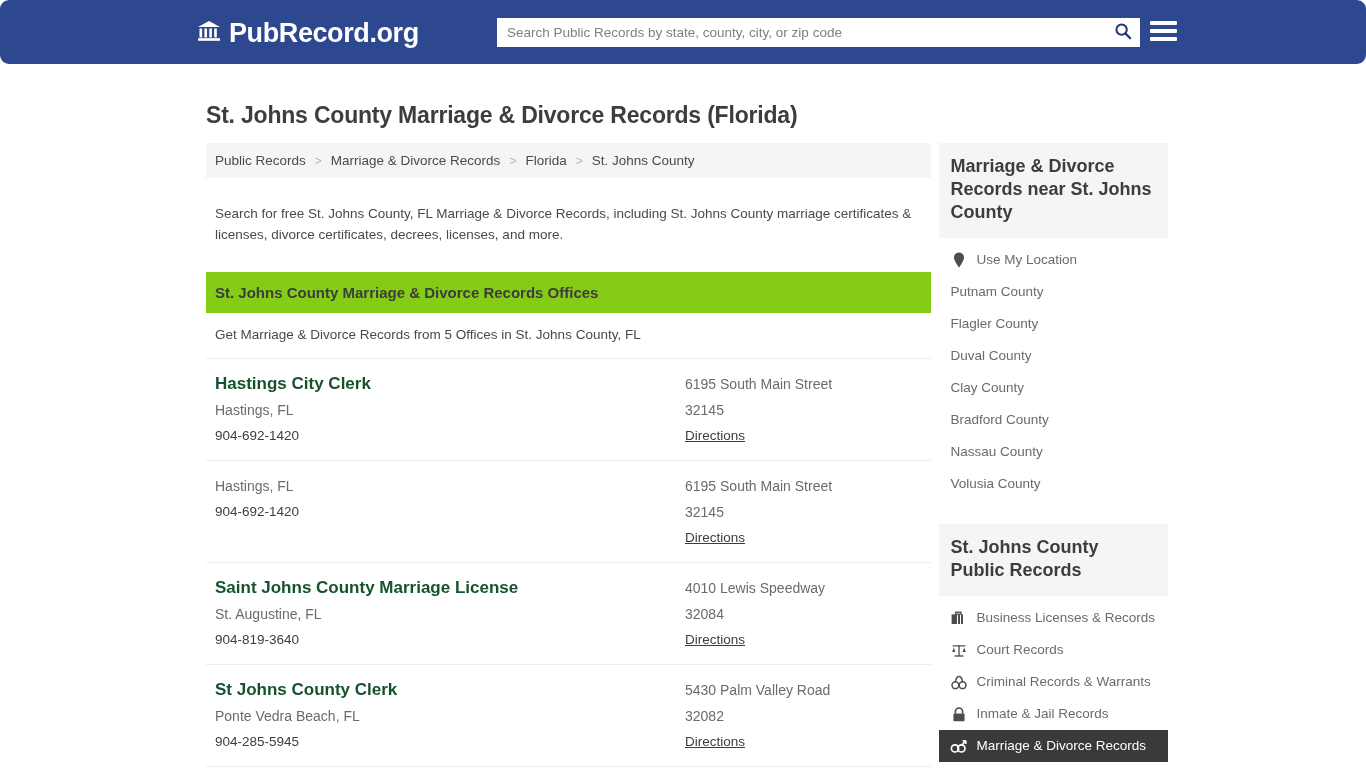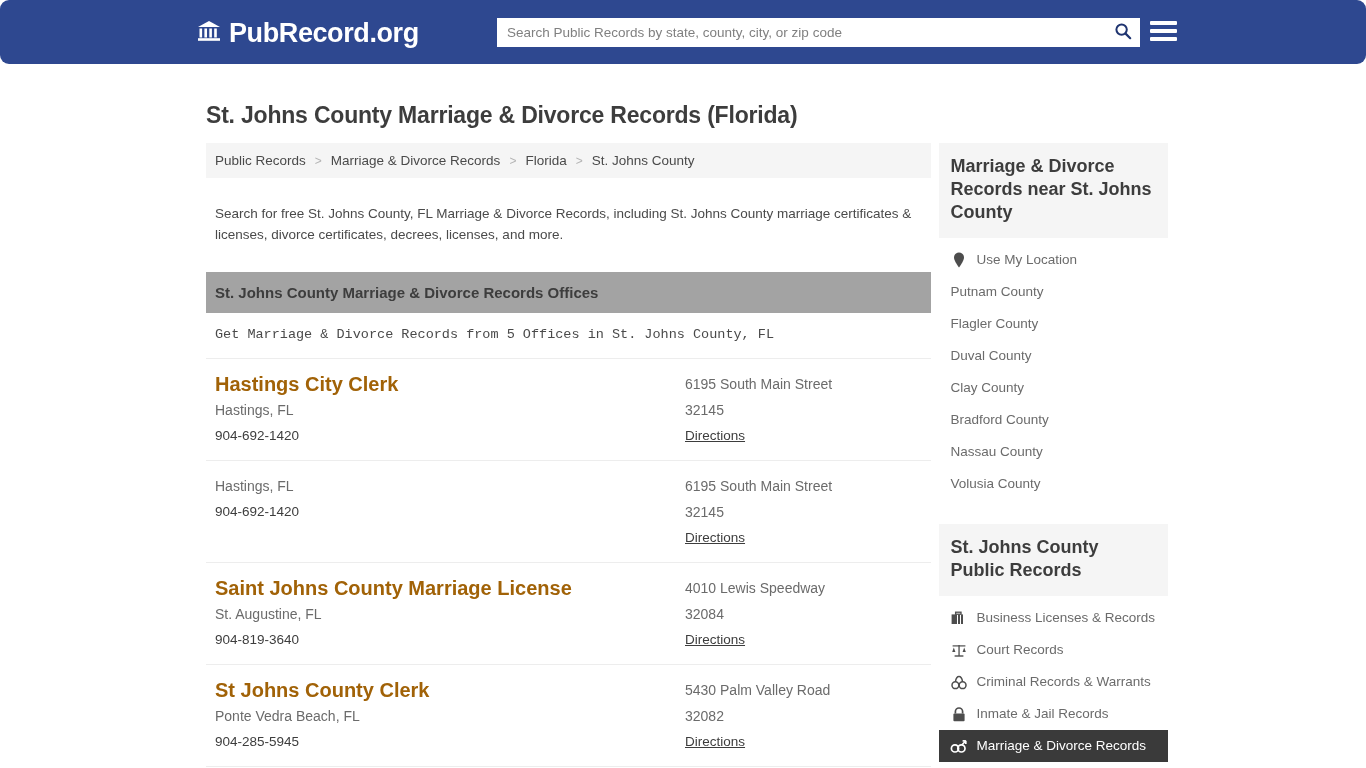--- a/index.html
+++ b/index.html
@@ -131,46 +131,45 @@
     font-size: 12px;
   }
   .intro {
     padding: 11px 9px 14px 9px;
     font-size: 13.5px;
     line-height: 21px;
     color: #4a4a4a;
   }
 
   .section-head {
-    background: #a3a3a3;
+    background: #84cc16;
     padding: 12px 9px;
     font-size: 15px;
     font-weight: bold;
     color: #3d3d3d;
   }
   .section-sub {
     padding: 14px 9px 16px 9px;
     font-size: 13.5px;
     color: #4a4a4a;
-    font-family: Liberation Mono, monospace;
   }
 
   
   .office {
     display: flex;
     border-top: 1px solid #ededed;
     padding: 12px 9px 11px 9px;
   }
   .office:first-of-type { border-top: 0; }
   .office-left { width: 470px; }
   .office-right { flex: 1; }
   .office-name {
-    font-size: 20px;
+    font-size: 17px;
     font-weight: bold;
-    color: #a16207;
+    color: #14532d;
     line-height: 26px;
   }
   .office-city, .office-zip, .office-street {
     font-size: 14px;
     color: #6b6b6b;
     line-height: 26px;
   }
   .office-phone {
     font-size: 13.5px;
     color: #3d3d3d;

